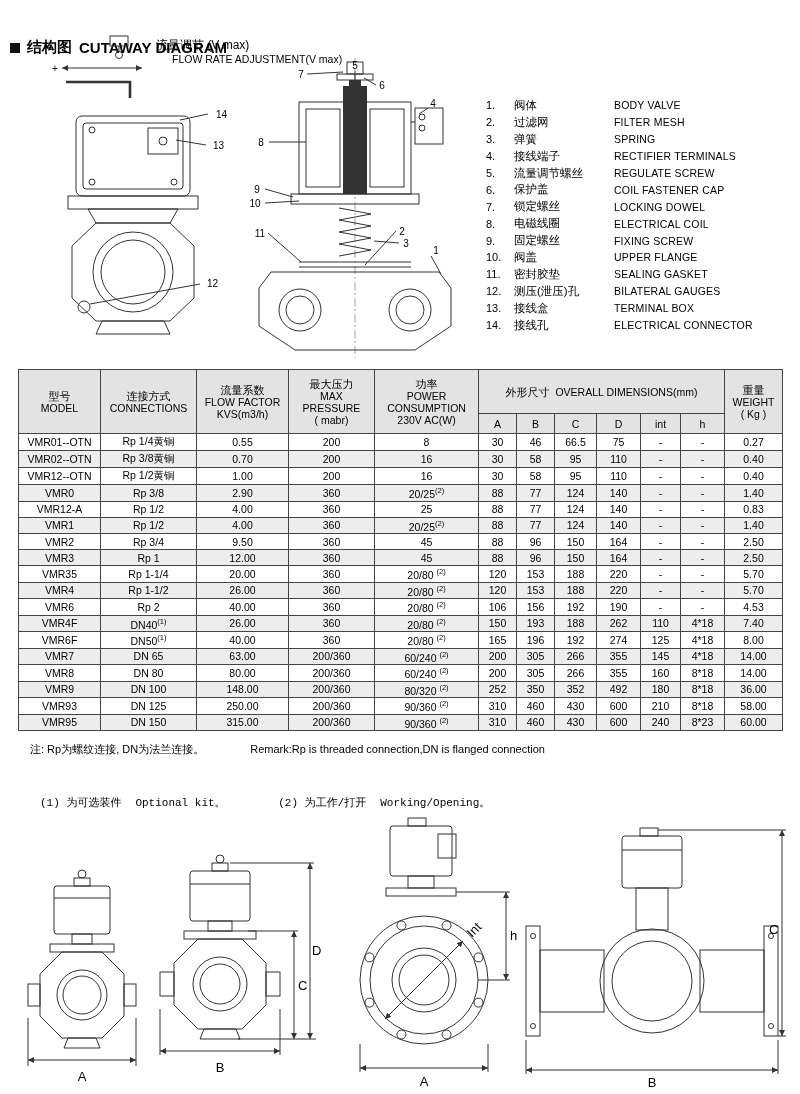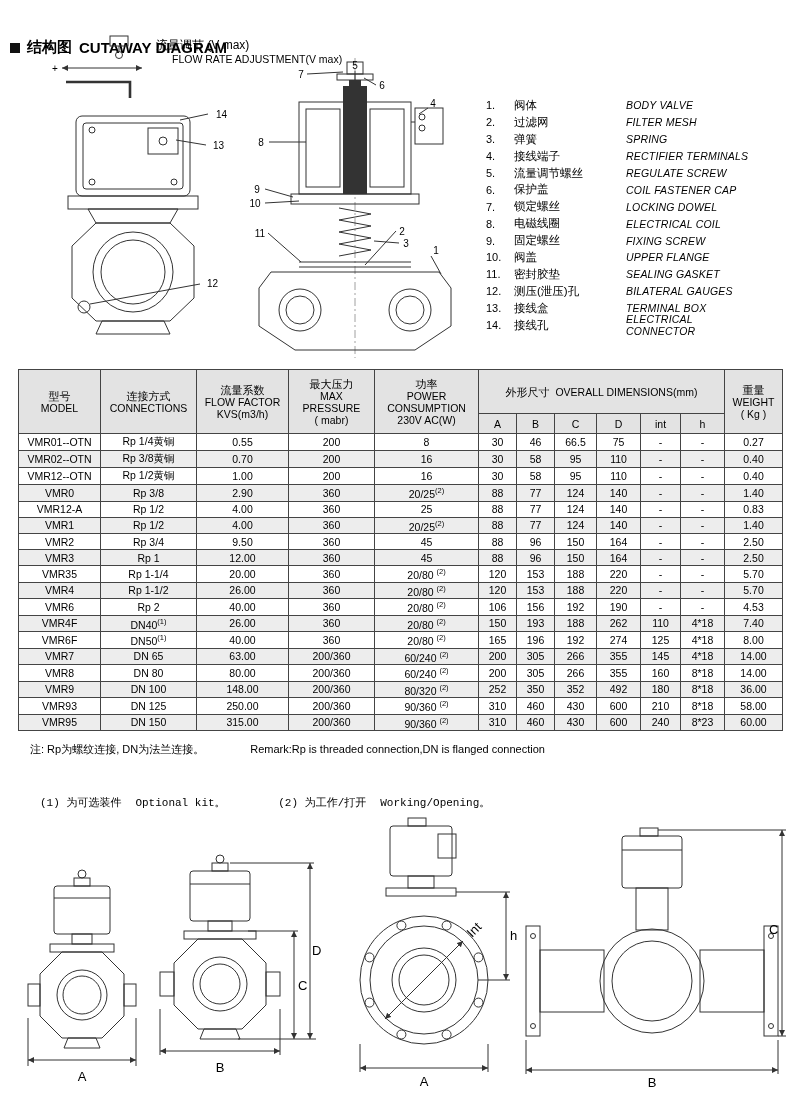--- a/index.html
+++ b/index.html
@@ -6,22 +6,22 @@
   html,body { width:800px; height:1094px; }
   body { font-family:"Liberation Sans","DejaVu Sans",sans-serif; background:#fff; color:#000; position:relative; overflow:hidden; }
   .abs { position:absolute; }
   .title { left:10px; top:6px; font-size:15px; font-weight:bold; display:flex; align-items:center; gap:7px;margin-top:32px; }
   .title .sq { width:10px; height:10px; background:#111; display:inline-block; }
   .flow-label { left:156px; top:38px; font-size:12px; line-height:14px; }
   .flow-label .en { font-size:10.5px;padding-left:16px; }
   .parts { left:486px; top:97px; width:276px; }
   .part-row { display:flex; height:16.9px; align-items:center; font-size:11px; }
   .p-num { width:28px; }
-  .p-zh { width:112px; font-size:11.5px; }
-  .p-en { flex:1; font-size:10.5px; letter-spacing:.2px;font-style:italic; }
+  .p-zh { width:100px; font-size:11.5px; }
+  .p-en { flex:1; font-size:10.5px; letter-spacing:.2px; }
   table.spec { position:absolute; left:18px; top:369px; width:764px; border-collapse:collapse; table-layout:fixed; font-size:10.5px; }
   .spec th,.spec td { border:1px solid #444; text-align:center; vertical-align:middle; padding:1px; }
   .spec thead th { background:#e3e3e3; font-weight:normal; line-height:12px; font-size:10.5px; }
   .spec thead .zh { font-size:11px; }
   .spec thead tr:first-child th { height:44px; }
   .spec thead tr:last-child th { height:20px; }
   .spec tbody tr { height:16px; }
   .spec tbody tr:nth-child(even) td { background:#ededed; }
   .spec sup { font-size:7.5px; }
   .notes { font-size:11px; white-space:nowrap; }

